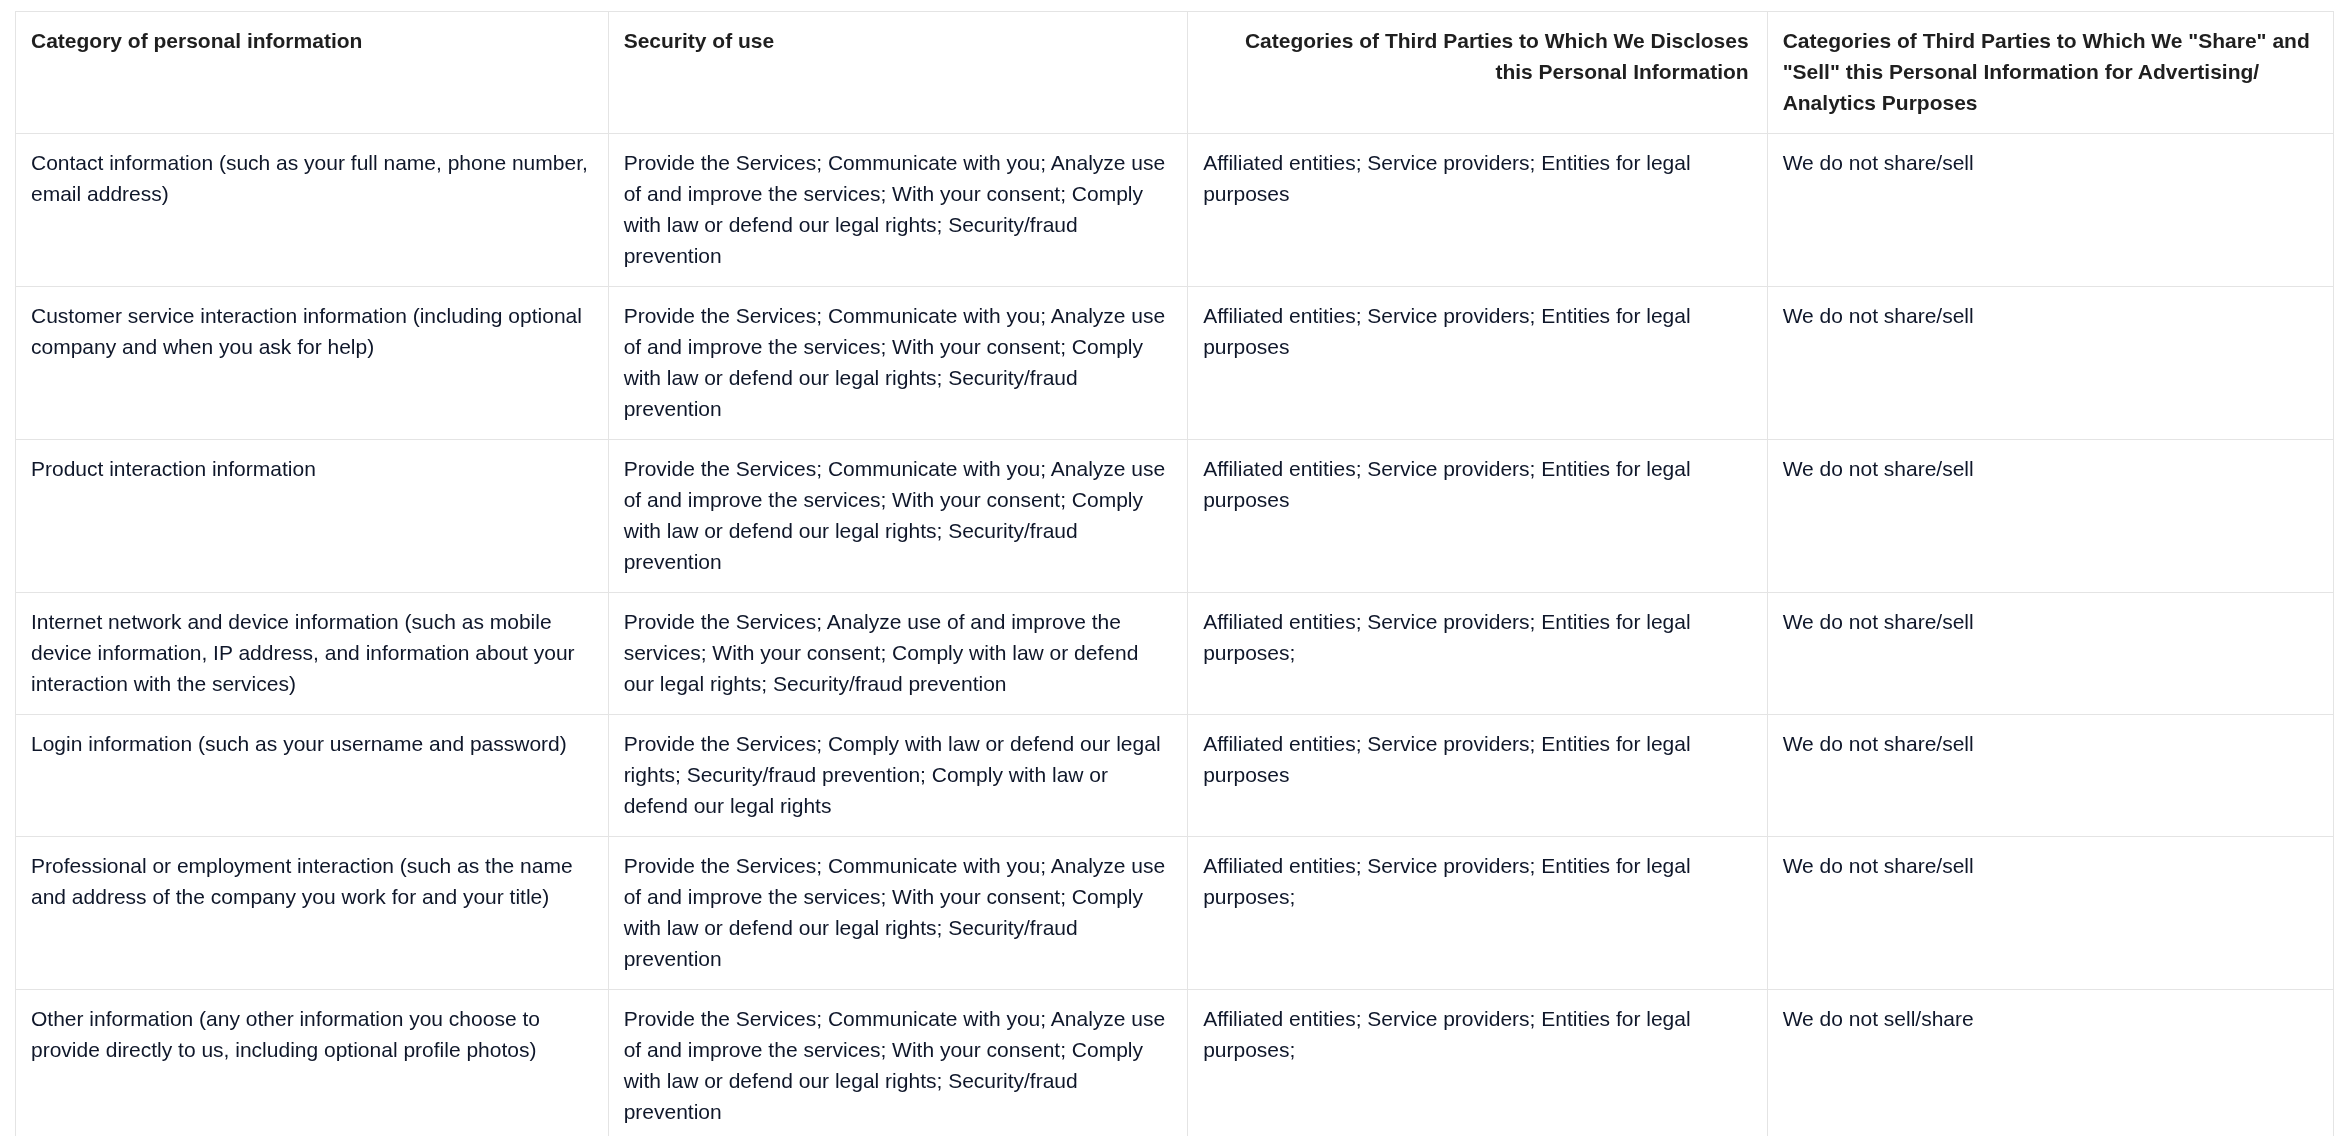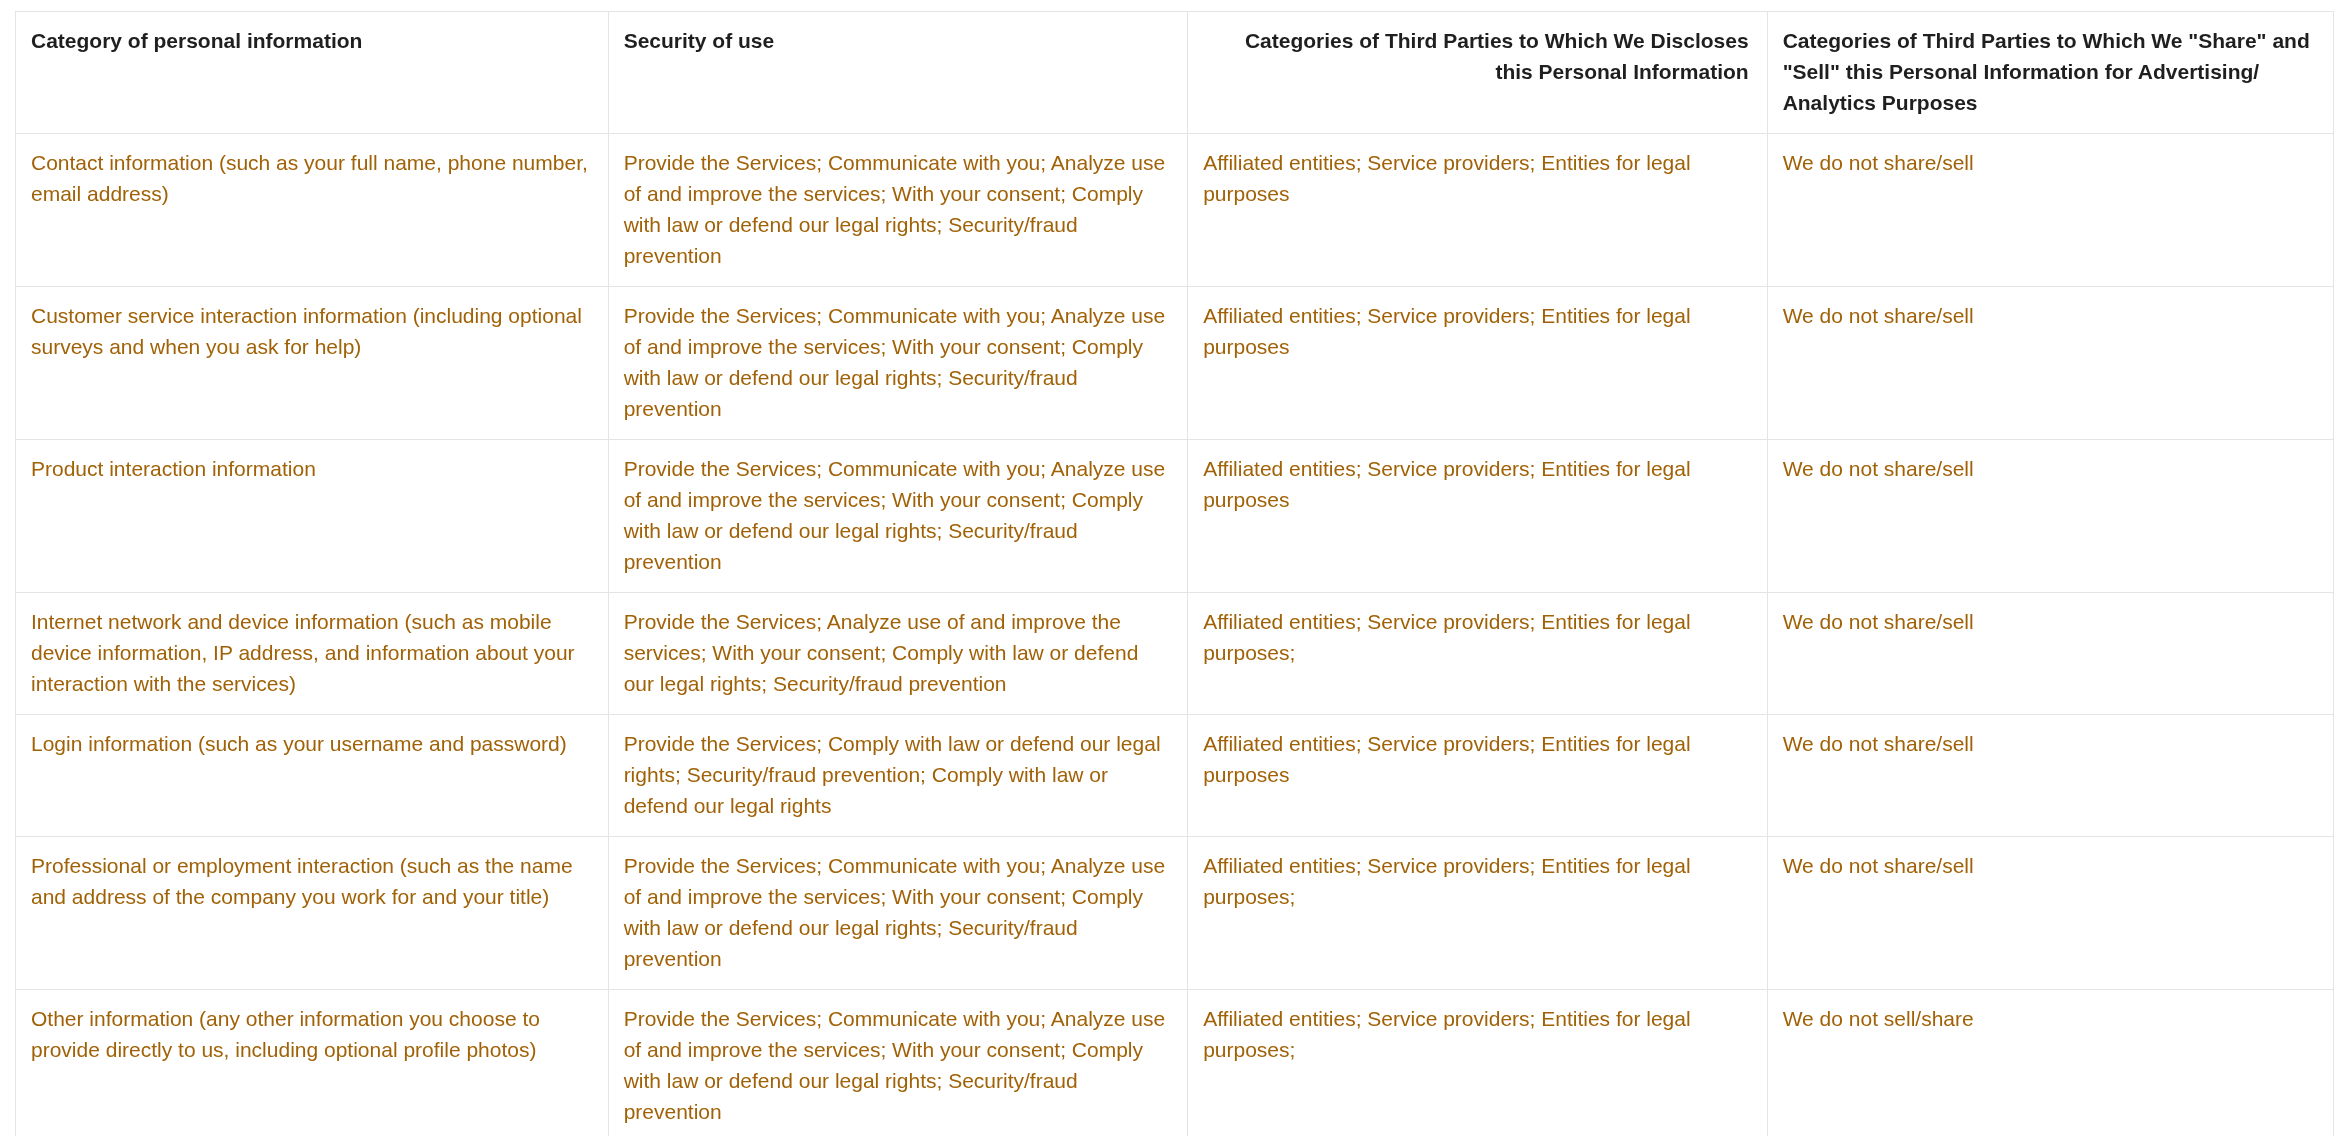--- a/index.html
+++ b/index.html
@@ -23,21 +23,21 @@
     background: #ffffff;
   }
   table.pi-table th,
   table.pi-table td {
     border: 1px solid #e4e4e4;
     vertical-align: top;
     text-align: left;
     padding: 13px 18px 15px 15px;
     font-size: 21px;
     line-height: 31px;
-    color: #a16207;
+    color: #0f172a;
     word-wrap: break-word;
   }
   table.pi-table th {
     font-weight: 700;
     color: #1f1f1f;
   }
   table.pi-table thead tr {
     height: 122px;
   }
   table.pi-table tbody tr.h-tall { height: 152px; }
@@ -57,21 +57,21 @@
         </tr>
     </thead>
     <tbody id="table-body">
         <tr class="h-tall">
           <td>Contact information (such as your full name, phone number, email address)</td>
           <td>Provide the Services; Communicate with you; Analyze use of and improve the services; With your consent; Comply with law or defend our legal rights; Security/fraud prevention</td>
           <td>Affiliated entities; Service providers; Entities for legal purposes</td>
           <td>We do not share/sell</td>
         </tr>
         <tr class="h-tall">
-          <td>Customer service interaction information (including optional surveys and when you ask for help)</td>
+          <td>Customer service interaction information (including optional company and when you ask for help)</td>
           <td>Provide the Services; Communicate with you; Analyze use of and improve the services; With your consent; Comply with law or defend our legal rights; Security/fraud prevention</td>
           <td>Affiliated entities; Service providers; Entities for legal purposes</td>
           <td>We do not share/sell</td>
         </tr>
         <tr class="h-tall">
           <td>Product interaction information</td>
           <td>Provide the Services; Communicate with you; Analyze use of and improve the services; With your consent; Comply with law or defend our legal rights; Security/fraud prevention</td>
           <td>Affiliated entities; Service providers; Entities for legal purposes</td>
           <td>We do not share/sell</td>
         </tr>

